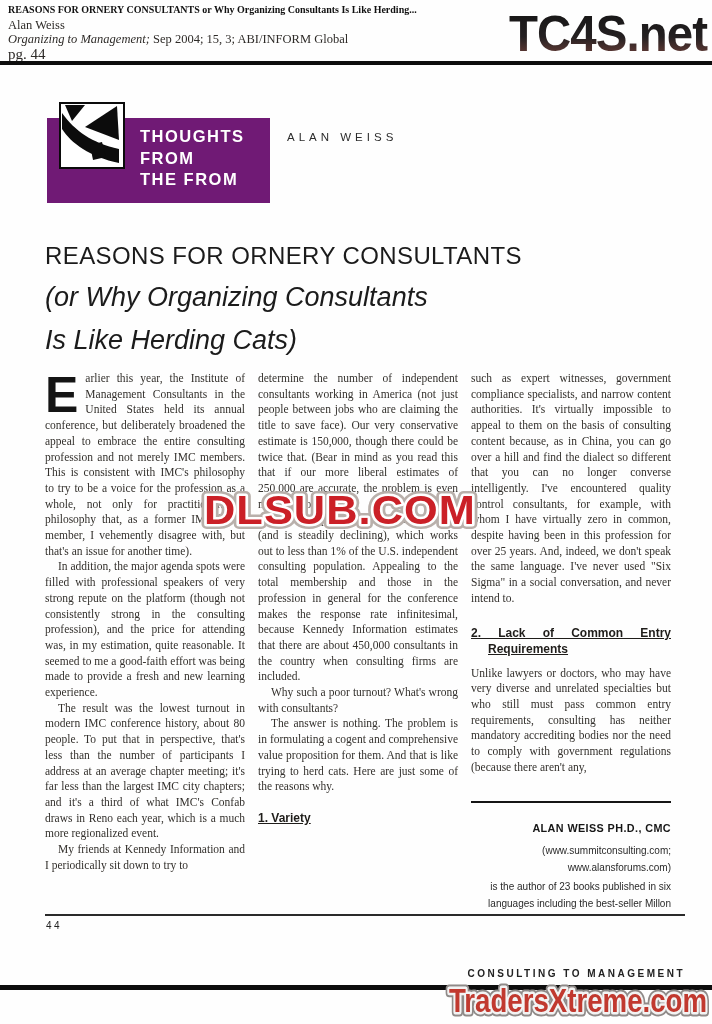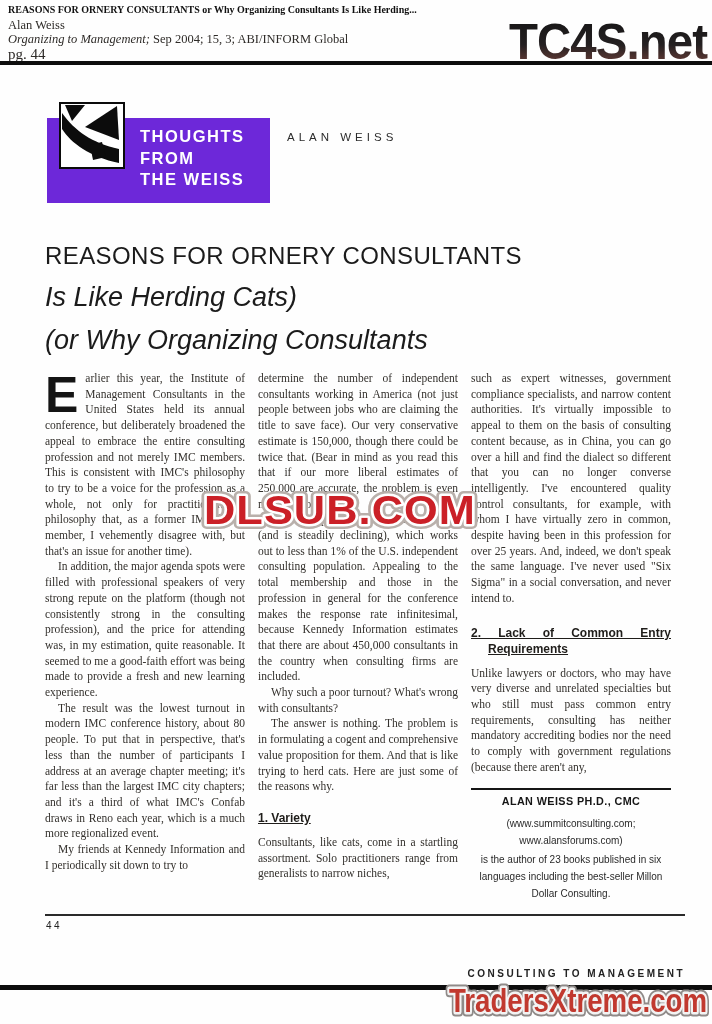--- a/index.html
+++ b/index.html
@@ -8,21 +8,21 @@
   
   .pq{position:absolute;left:8px;top:3px;width:600px;line-height:13.5px;}
   .pq-title{font-weight:bold;font-size:10px;color:#111;}
   .pq-author{font-size:12.5px;margin-top:2px;}
   .pq-cite{font-size:12.5px;margin-top:1px;}
   .pq-cite .jrnl{font-style:italic;}
   .pq-page{font-size:15px;margin-top:1px;}
   .rule-top{position:absolute;left:0;top:61px;width:712px;height:4px;background:#0d0d0d;}
   .rule-bottom{position:absolute;left:0;top:985px;width:712px;height:5px;background:#0d0d0d;}
   
-  .mast-box{position:absolute;left:47px;top:118px;width:223px;height:85px;background:#6d28d9;}
+  .mast-box{position:absolute;left:47px;top:118px;width:223px;height:85px;background:#701a75;}
   .mast-logo{position:absolute;left:12px;top:-16px;width:62px;height:63px;background:#fff;
              border:2px solid #0b0b0b;}
   .mast-text{position:absolute;left:93px;top:8px;color:#fff;font-family:"Liberation Sans",sans-serif;
              font-weight:bold;font-size:16.5px;letter-spacing:1.5px;line-height:21.5px;}
   .byline{position:absolute;left:287px;top:131px;font-family:"Liberation Sans",sans-serif;
           font-size:11.5px;letter-spacing:4px;color:#2c2c2c;}
   
   .art-title{position:absolute;left:45px;top:240px;width:630px;color:#1b1b1b;
              font-family:"Liberation Sans",sans-serif;}
   .art-title .t1{font-size:24px;letter-spacing:0.4px;line-height:32px;}
@@ -31,34 +31,34 @@
   .cols{position:absolute;left:45px;top:371px;width:626px;height:540px;display:flex;gap:13px;
         overflow:hidden;}
   .col{width:200px;font-size:11.5px;line-height:15.7px;text-align:justify;color:#33302c;}
   .col p{margin:0;}
   .col p.ind{text-indent:13px;}
   .dropcap{float:left;font-family:"Liberation Sans",sans-serif;font-weight:bold;font-size:50px;
            line-height:42px;color:#141414;margin:3px 7px 0 0;}
   .subhead{font-family:"Liberation Sans",sans-serif;font-weight:bold;font-size:12px;color:#1f1d1a;
            margin:15px 0 9px 0;padding-left:17px;text-indent:-17px;line-height:16px;text-decoration:underline;}
   
-  .bio{margin-top:13px;border-top:2.5px solid #151515;padding-top:4px;
-       font-family:"Liberation Sans",sans-serif;text-align:center;}
+  .bio{margin-top:26px;border-top:2.5px solid #151515;padding-top:18px;
+       font-family:"Liberation Sans",sans-serif;text-align:right;}
   .bio-name{font-weight:bold;font-size:10.8px;letter-spacing:0.4px;color:#161616;}
   .bio-text{font-size:10px;line-height:17px;margin-top:5px;color:#2a2a2a;}
   
   .rule-foot{position:absolute;left:45px;top:914px;width:640px;height:1.5px;background:#2a2a2a;}
   .foot-num{position:absolute;left:46px;top:920px;font-family:"Liberation Sans",sans-serif;
             font-size:10px;font-weight:normal;letter-spacing:2.5px;color:#222;}
   .foot-journal{position:absolute;right:27px;top:920px;font-family:"Liberation Sans",sans-serif;
                 font-size:10px;font-weight:bold;letter-spacing:2.5px;color:#222;margin-top:48px;}
   .copyright{position:absolute;left:8px;top:1036px;font-family:"Liberation Sans",sans-serif;
              font-size:12.5px;color:#1c1c1c;}
   
-  .wm-tc4s{position:absolute;left:506px;top:12px;}
+  .wm-tc4s{position:absolute;left:506px;top:4px;}
   .wm-dlsub{position:absolute;left:196px;top:486px;}
   .wm-traders{position:absolute;left:444px;top:979px;}
   svg text{font-family:"Liberation Sans",sans-serif;font-weight:bold;}
 </style>
 </head>
 <body>
 
 <div class="page">
 
   <div class="pq">
@@ -90,45 +90,44 @@
           <polygon points="4,1 24,1 11,17"></polygon>
           <polygon points="56,2 58,36 24,23"></polygon>
           <path d="M1,9 C14,27 31,39 58,45 L58,59 C29,53 10,39 1,25 Z"></path>
           <polygon points="29,41 41,38 45,53 32,56"></polygon>
         </g>
       </svg>
     </div>
     <div class="mast-text">
       <div>THOUGHTS</div>
       <div>FROM</div>
-      <div>THE WEISS</div>
+      <div>THE FROM</div>
     </div>
   </div>
   <div class="byline">ALAN WEISS</div>
 
   <div class="art-title">
     <div class="t1">REASONS FOR ORNERY CONSULTANTS</div>
+    <div class="t2">(or Why Organizing Consultants</div>
     <div class="t2">Is Like Herding Cats)</div>
-    <div class="t2">(or Why Organizing Consultants</div>
   </div>
 
   <div class="cols">
     <div class="col">
       <p><span class="dropcap">E</span><span>arlier this year, the Institute of Management Consultants in the United States held its annual conference, but deliberately broadened the appeal to embrace the entire consulting profession and not merely IMC members. This is consistent with IMC's philosophy to try to be a voice for the profession as a whole, not only for practitioners (a philosophy that, as a former IMC board member, I vehemently disagree with, but that's an issue for another time).</span></p>
       <p class="ind">In addition, the major agenda spots were filled with professional speakers of very strong repute on the platform (though not consistently strong in the consulting profession), and the price for attending was, in my estimation, quite reasonable. It seemed to me a good-faith effort was being made to provide a fresh and new learning experience.</p>
       <p class="ind">The result was the lowest turnout in modern IMC conference history, about 80 people. To put that in perspective, that's less than the number of participants I address at an average chapter meeting; it's far less than the largest IMC city chapters; and it's a third of what IMC's Confab draws in Reno each year, which is a much more regionalized event.</p>
       <p class="ind">My friends at Kennedy Information and I periodically sit down to try to</p>
     </div>
     <div class="col">
       <p>determine the number of independent consultants working in America (not just people between jobs who are claiming the title to save face). Our very conservative estimate is 150,000, though there could be twice that. (Bear in mind as you read this that if our more liberal estimates of 250,000 are accurate, the problem is even more pronounced.)</p>
       <p class="ind">IMC has approximately 1,400 members (and is steadily declining), which works out to less than 1% of the U.S. independent consulting population. Appealing to the total membership and those in the profession in general for the conference makes the response rate infinitesimal, because Kennedy Information estimates that there are about 450,000 consultants in the country when consulting firms are included.</p>
       <p class="ind">Why such a poor turnout? What's wrong with consultants?</p>
       <p class="ind">The answer is nothing. The problem is in formulating a cogent and comprehensive value proposition for them. And that is like trying to herd cats. Here are just some of the reasons why.</p>
       <div class="subhead">1.  Variety</div>
-      <p>Consultants, like cats, come in a startling assortment. Solo practitioners range from generalists to narrow niches,</p>
     </div>
     <div class="col">
       <p>such as expert witnesses, government compliance specialists, and narrow content authorities. It's virtually impossible to appeal to them on the basis of consulting content because, as in China, you can go over a hill and find the dialect so different that you can no longer converse intelligently. I've encountered quality control consultants, for example, with whom I have virtually zero in common, despite having been in this profession for over 25 years. And, indeed, we don't speak the same language. I've never used "Six Sigma" in a social conversation, and never intend to.</p>
       <div class="subhead" style="margin-top:18px;">2.  Lack of Common Entry Requirements</div>
       <p>Unlike lawyers or doctors, who may have very diverse and unrelated specialties but who still must pass common entry requirements, consulting has neither mandatory accrediting bodies nor the need to comply with government regulations (because there aren't any,</p>
       <div class="bio">
         <div class="bio-name">ALAN WEISS PH.D., CMC</div>
         <div class="bio-text">(www.summitconsulting.com; www.alansforums.com)</div>
         <div class="bio-text" style="margin-top:2px;">is the author of 23 books published in six languages including the best-seller Millon Dollar Consulting.</div>
       </div>

